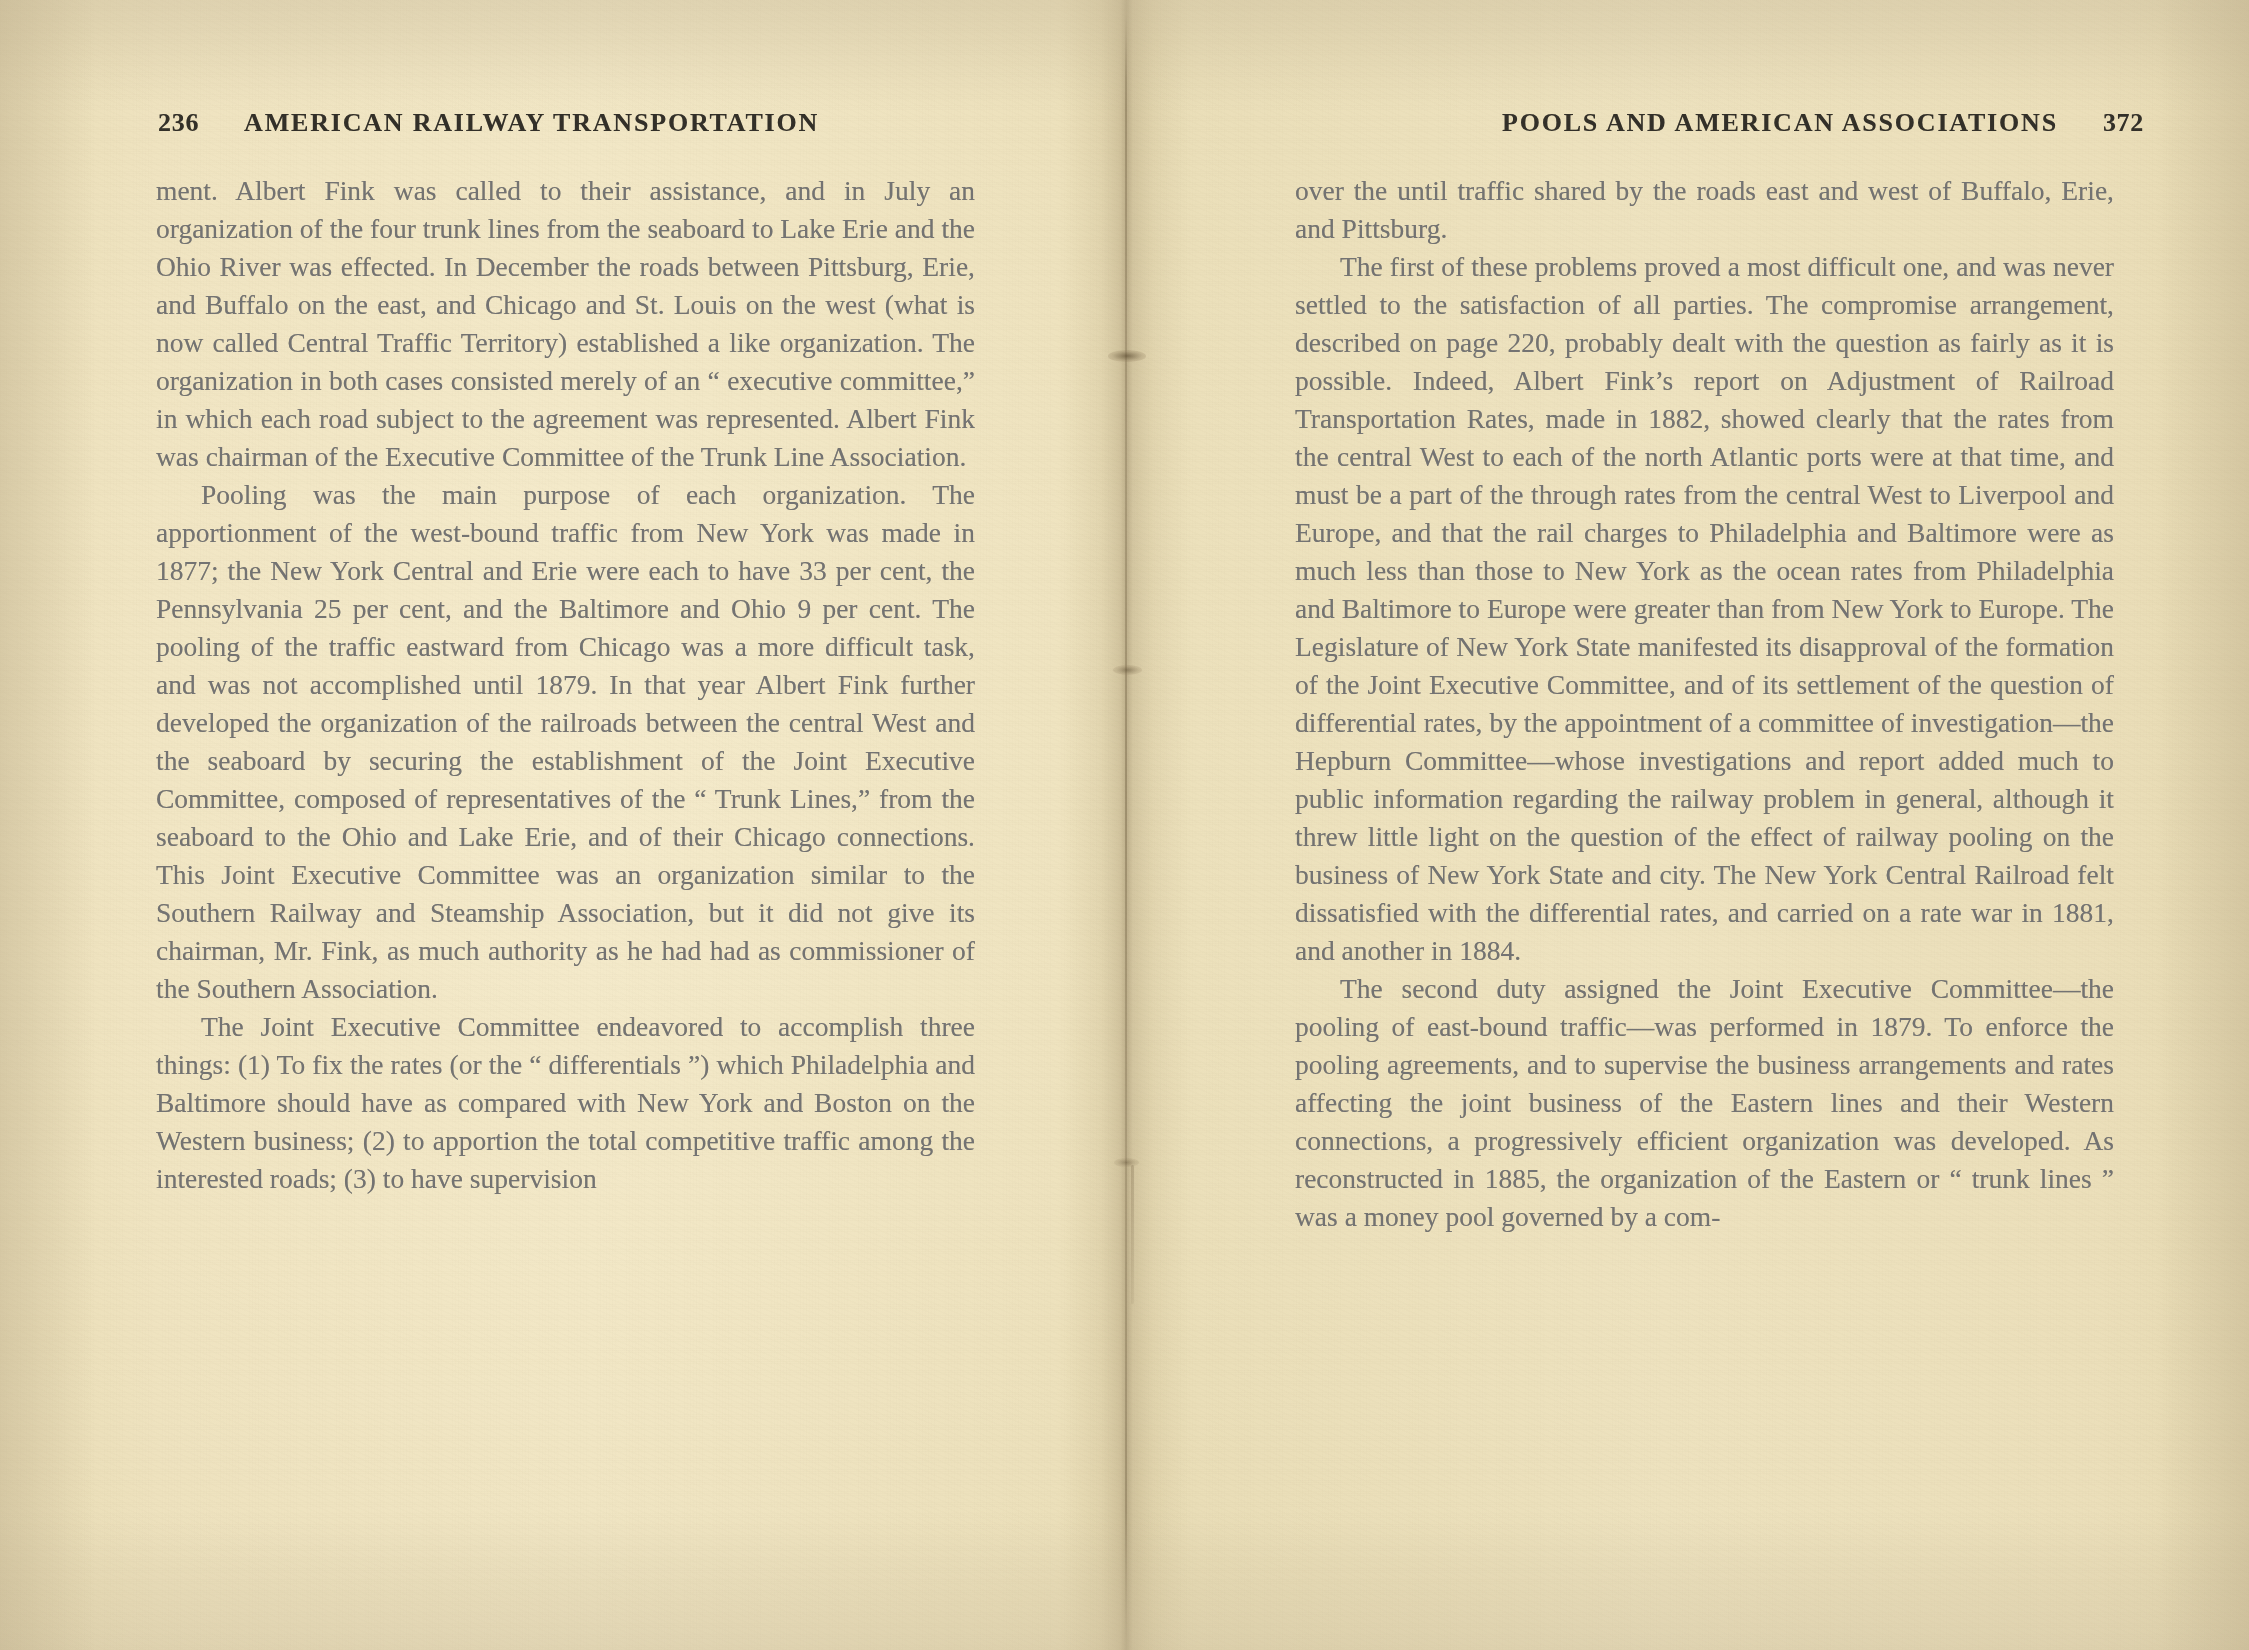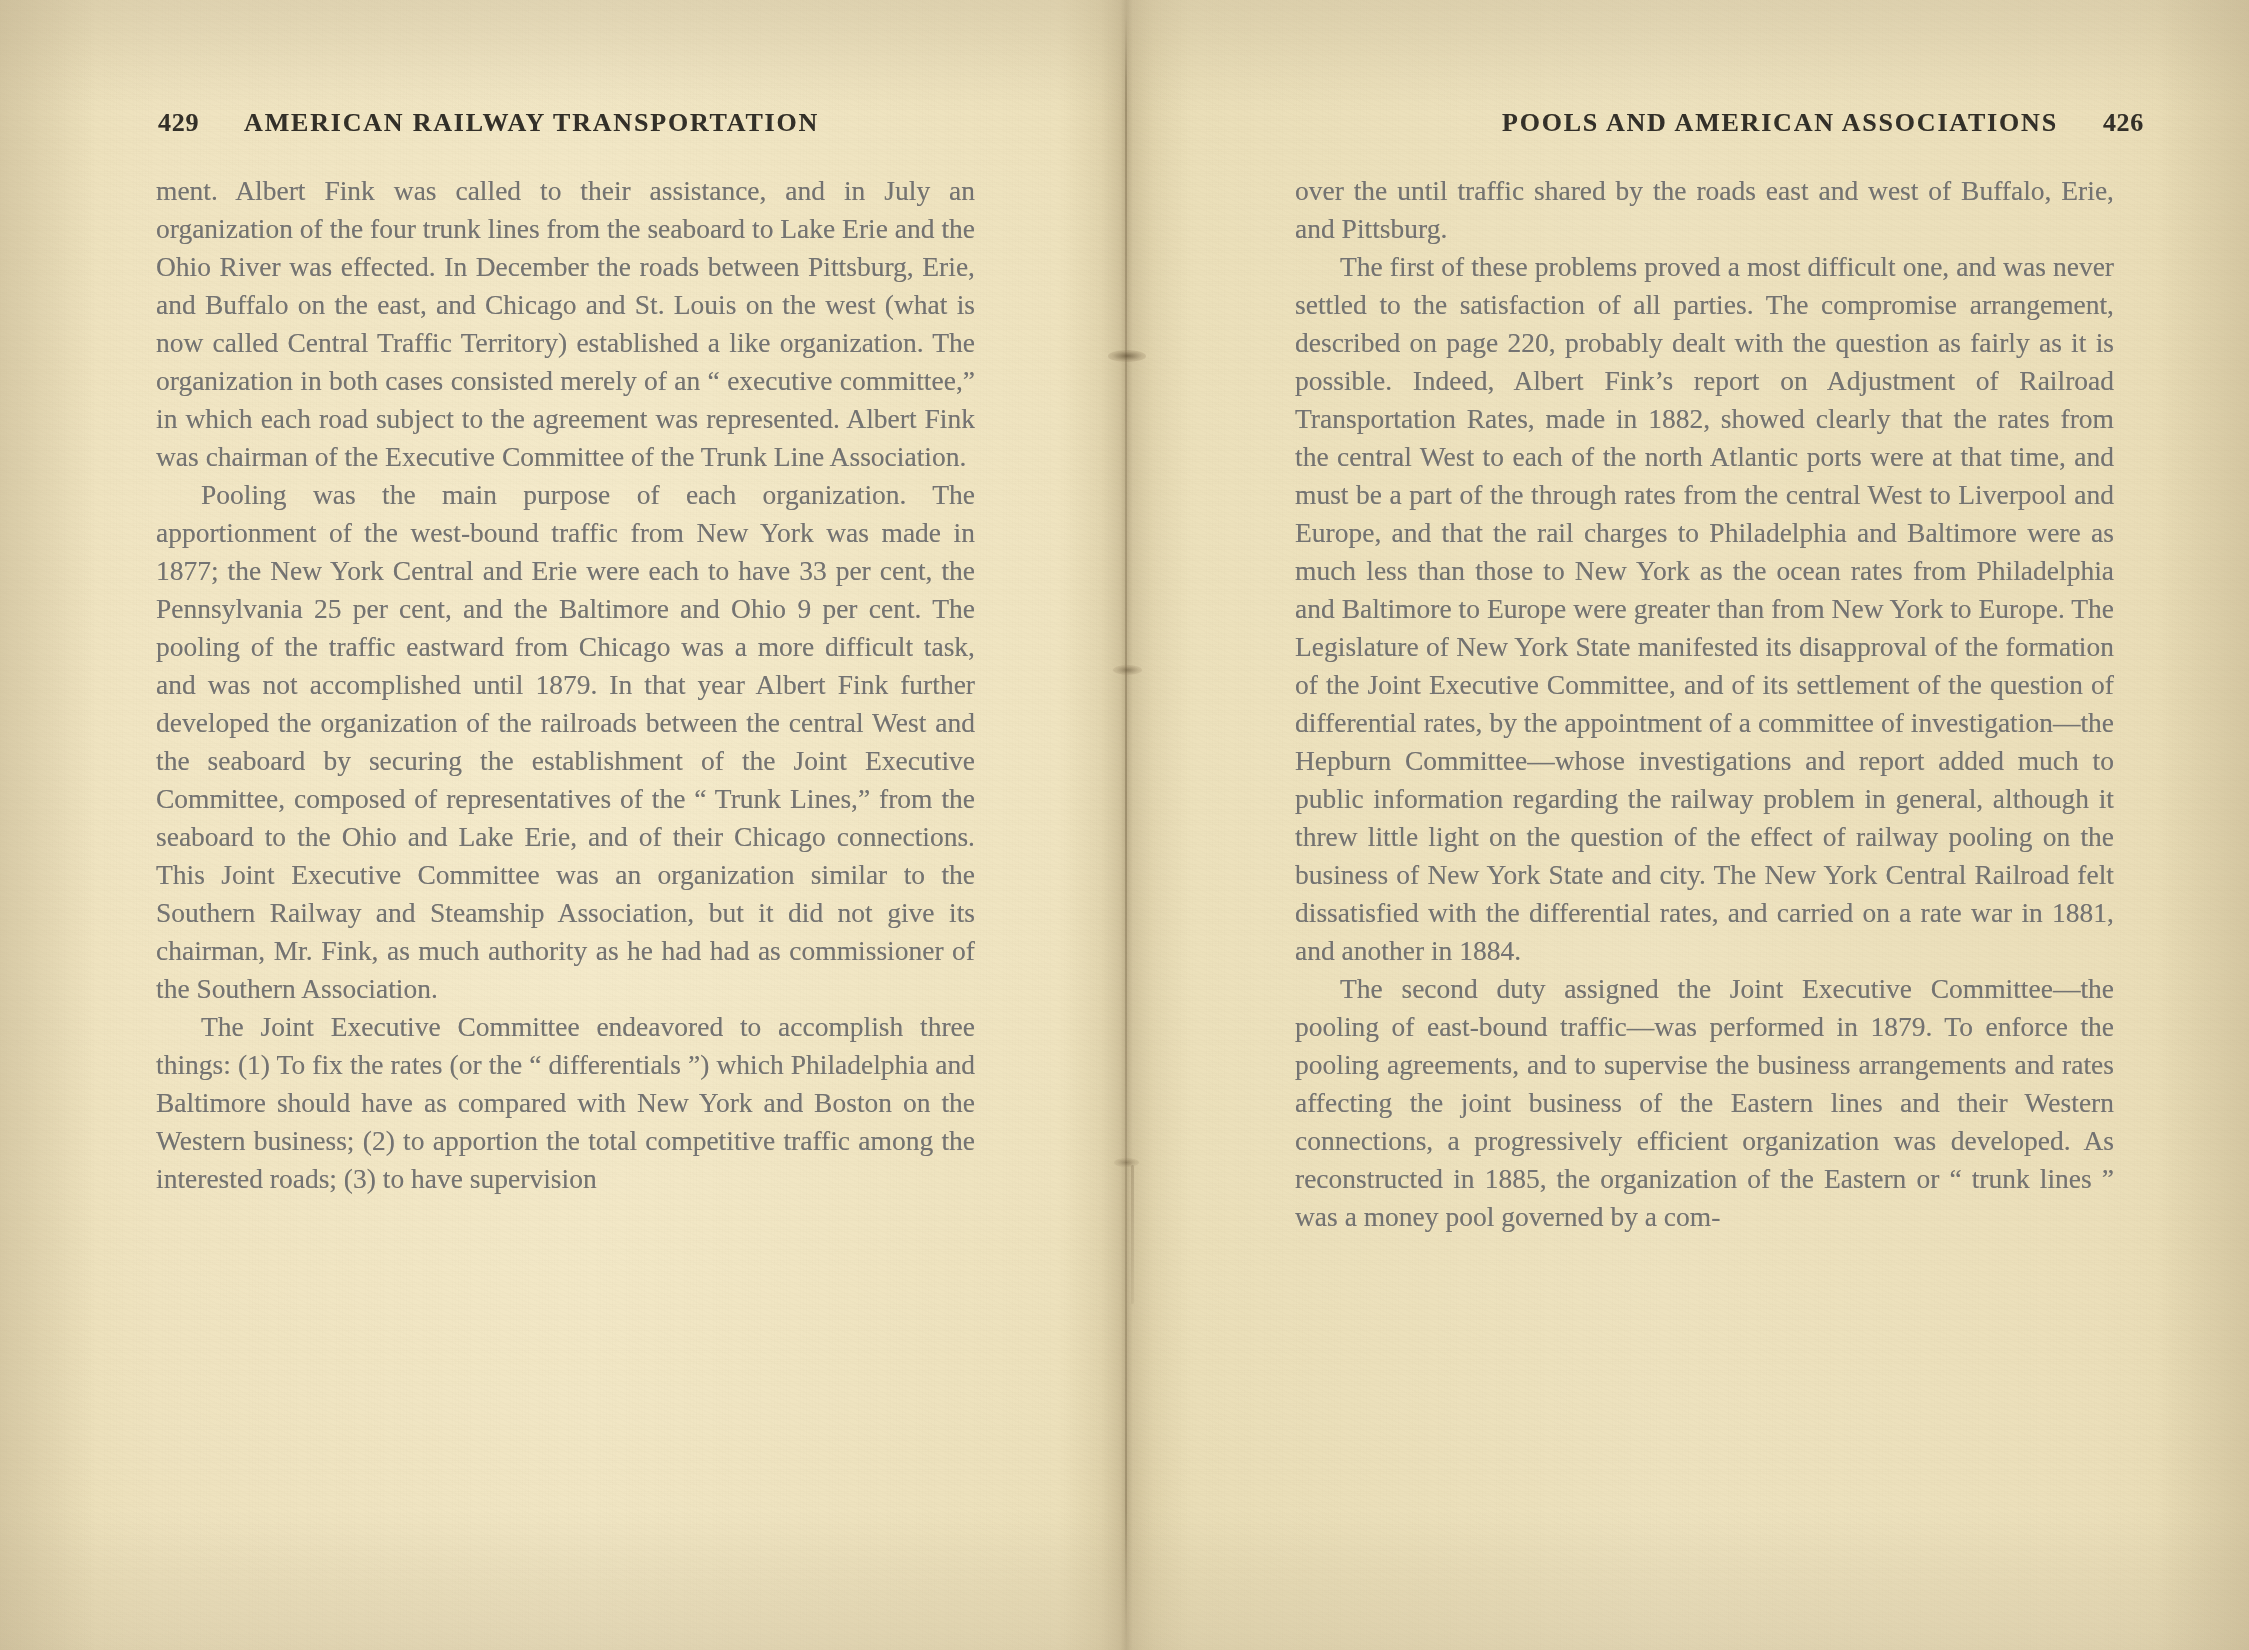--- a/index.html
+++ b/index.html
@@ -168,39 +168,39 @@
 </head>
 <body>
 
 <div id="page">
 
   <div class="paper-base"></div>
 
   <div class="leaf left">
 
     <div class="running-head">
-      <span class="folio">429</span>
+      <span class="folio">236</span>
       <span class="head-gap"></span>
       <span class="head-title">AMERICAN RAILWAY TRANSPORTATION</span>
     </div>
 
     <div class="textblock">
       <p class="cont">ment.  Albert Fink was called to their assistance, and in July an organization of the four trunk lines from the seaboard to Lake Erie and the Ohio River was effected. In December the roads between Pittsburg, Erie, and Buffalo on the east, and Chicago and St. Louis on the west (what is now called Central Traffic Territory) established a like organization.  The organization in both cases consisted merely of an “ executive committee,” in which each road subject to the agreement was represented. Albert Fink was chairman of the Executive Committee of the Trunk Line Association.</p>
       <p>Pooling was the main purpose of each organization. The apportionment of the west-bound traffic from New York was made in 1877; the New York Central and Erie were each to have 33 per cent, the Pennsylvania 25 per cent, and the Baltimore and Ohio 9 per cent.  The pooling of the traffic eastward from Chicago was a more difficult task, and was not accomplished until 1879.  In that year Albert Fink further developed the organization of the railroads between the central West and the seaboard by securing the establishment of the Joint Executive Committee, composed of representatives of the “ Trunk Lines,” from the seaboard to the Ohio and Lake Erie, and of their Chicago connections.  This Joint Executive Committee was an organization similar to the Southern Railway and Steamship Association, but it did not give its chairman, Mr. Fink, as much authority as he had had as commissioner of the Southern Association.</p>
       <p>The Joint Executive Committee endeavored to accomplish three things: (1) To fix the rates (or the “ differentials ”) which Philadelphia and Baltimore should have as compared with New York and Boston on the Western business; (2) to apportion the total competitive traffic among the interested roads; (3) to have supervision</p>
     </div>
 
   </div>
 
   <div class="leaf right">
 
     <div class="running-head">
       <span class="head-title">POOLS AND AMERICAN ASSOCIATIONS</span>
       <span class="head-gap"></span>
-      <span class="folio">426</span>
+      <span class="folio">372</span>
     </div>
 
     <div class="textblock">
       <p class="cont">over the until traffic shared by the roads east and west of Buffalo, Erie, and Pittsburg.</p>
       <p>The first of these problems proved a most difficult one, and was never settled to the satisfaction of all parties.  The compromise arrangement, described on page 220, probably dealt with the question as fairly as it is possible.  Indeed, Albert Fink’s report on Adjustment of Railroad Transportation Rates, made in 1882, showed clearly that the rates from the central West to each of the north Atlantic ports were at that time, and must be a part of the through rates from the central West to Liverpool and Europe, and that the rail charges to Philadelphia and Baltimore were as much less than those to New York as the ocean rates from Philadelphia and Baltimore to Europe were greater than from New York to Europe.  The Legislature of New York State manifested its disapproval of the formation of the Joint Executive Committee, and of its settlement of the question of differential rates, by the appointment of a committee of investigation—the Hepburn Committee—whose investigations and report added much to public information regarding the railway problem in general, although it threw little light on the question of the effect of railway pooling on the business of New York State and city.  The New York Central Railroad felt dissatisfied with the differential rates, and carried on a rate war in 1881, and another in 1884.</p>
       <p>The second duty assigned the Joint Executive Committee—the pooling of east-bound traffic—was performed in 1879.  To enforce the pooling agreements, and to supervise the business arrangements and rates affecting the joint business of the Eastern lines and their Western connections, a progressively efficient organization was developed. As reconstructed in 1885, the organization of the Eastern or “ trunk lines ” was a money pool governed by a com-</p>
     </div>
 
   </div>
 

